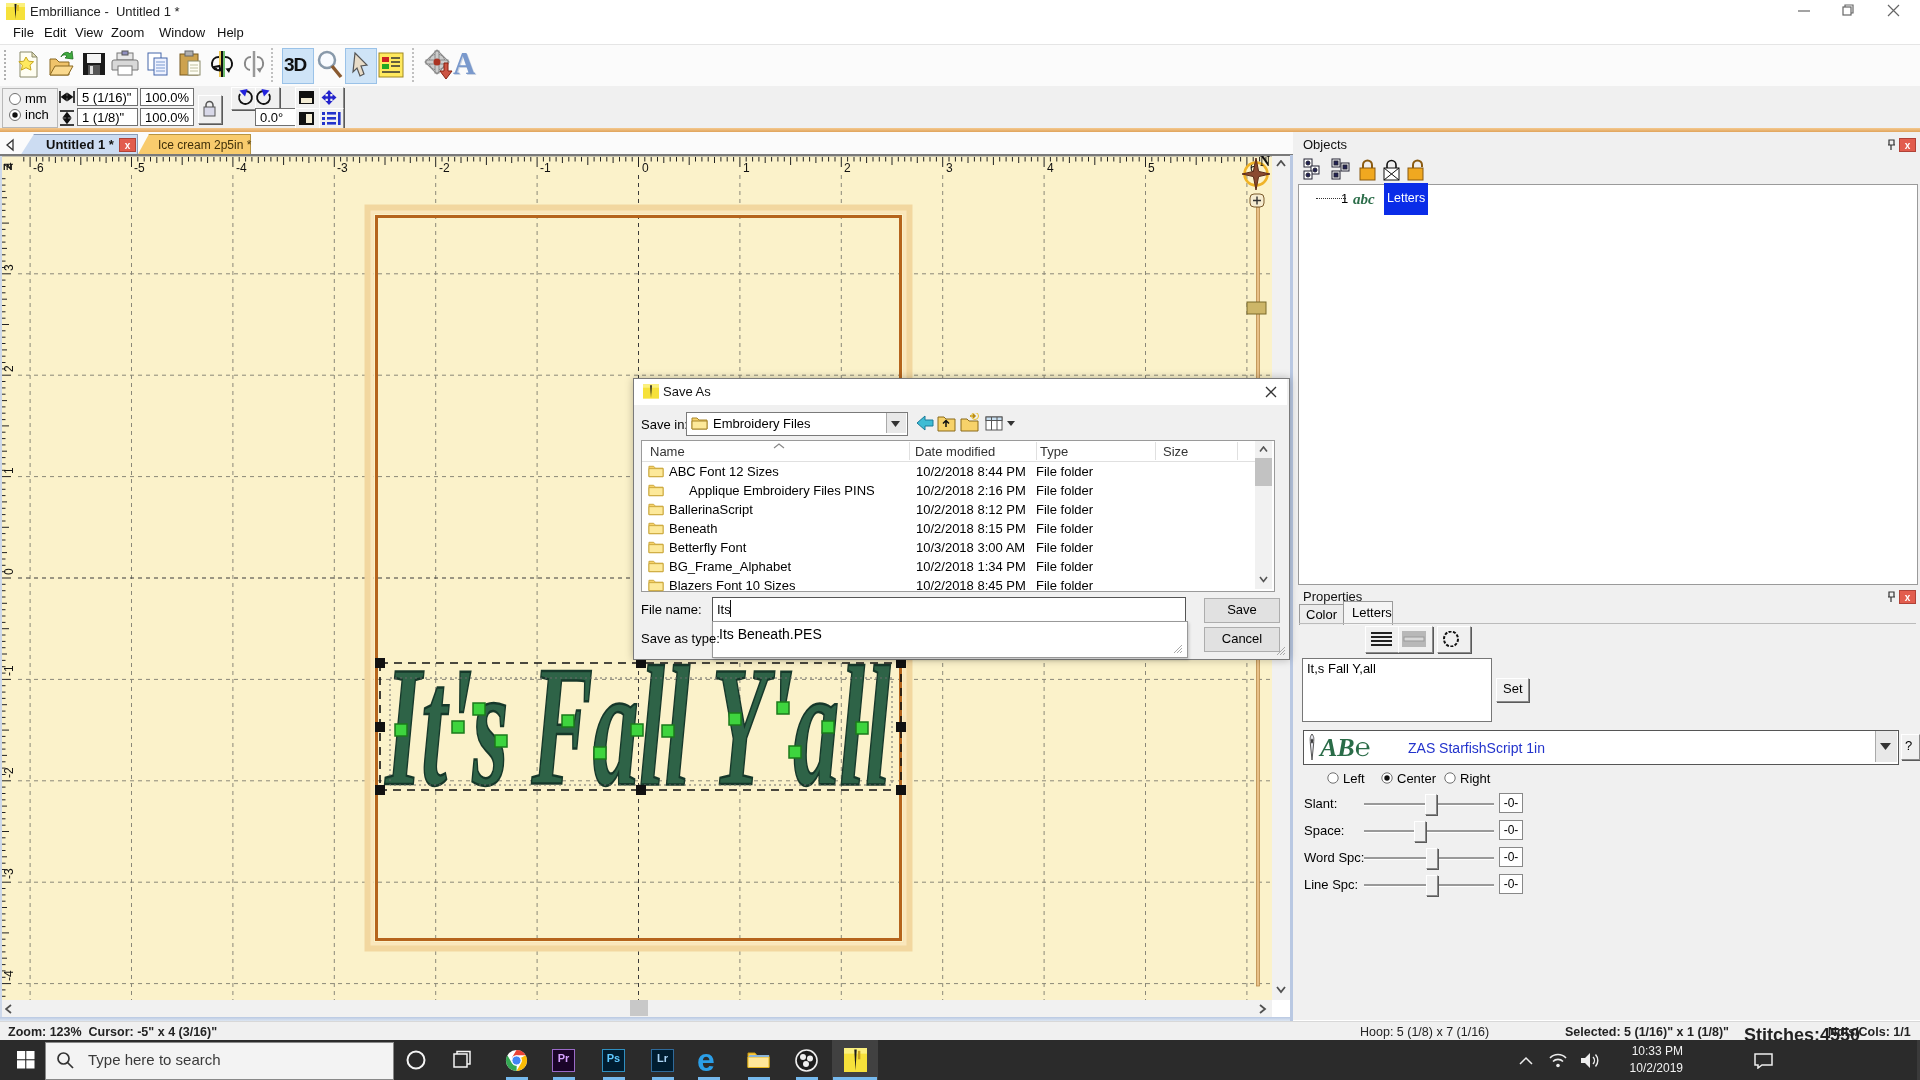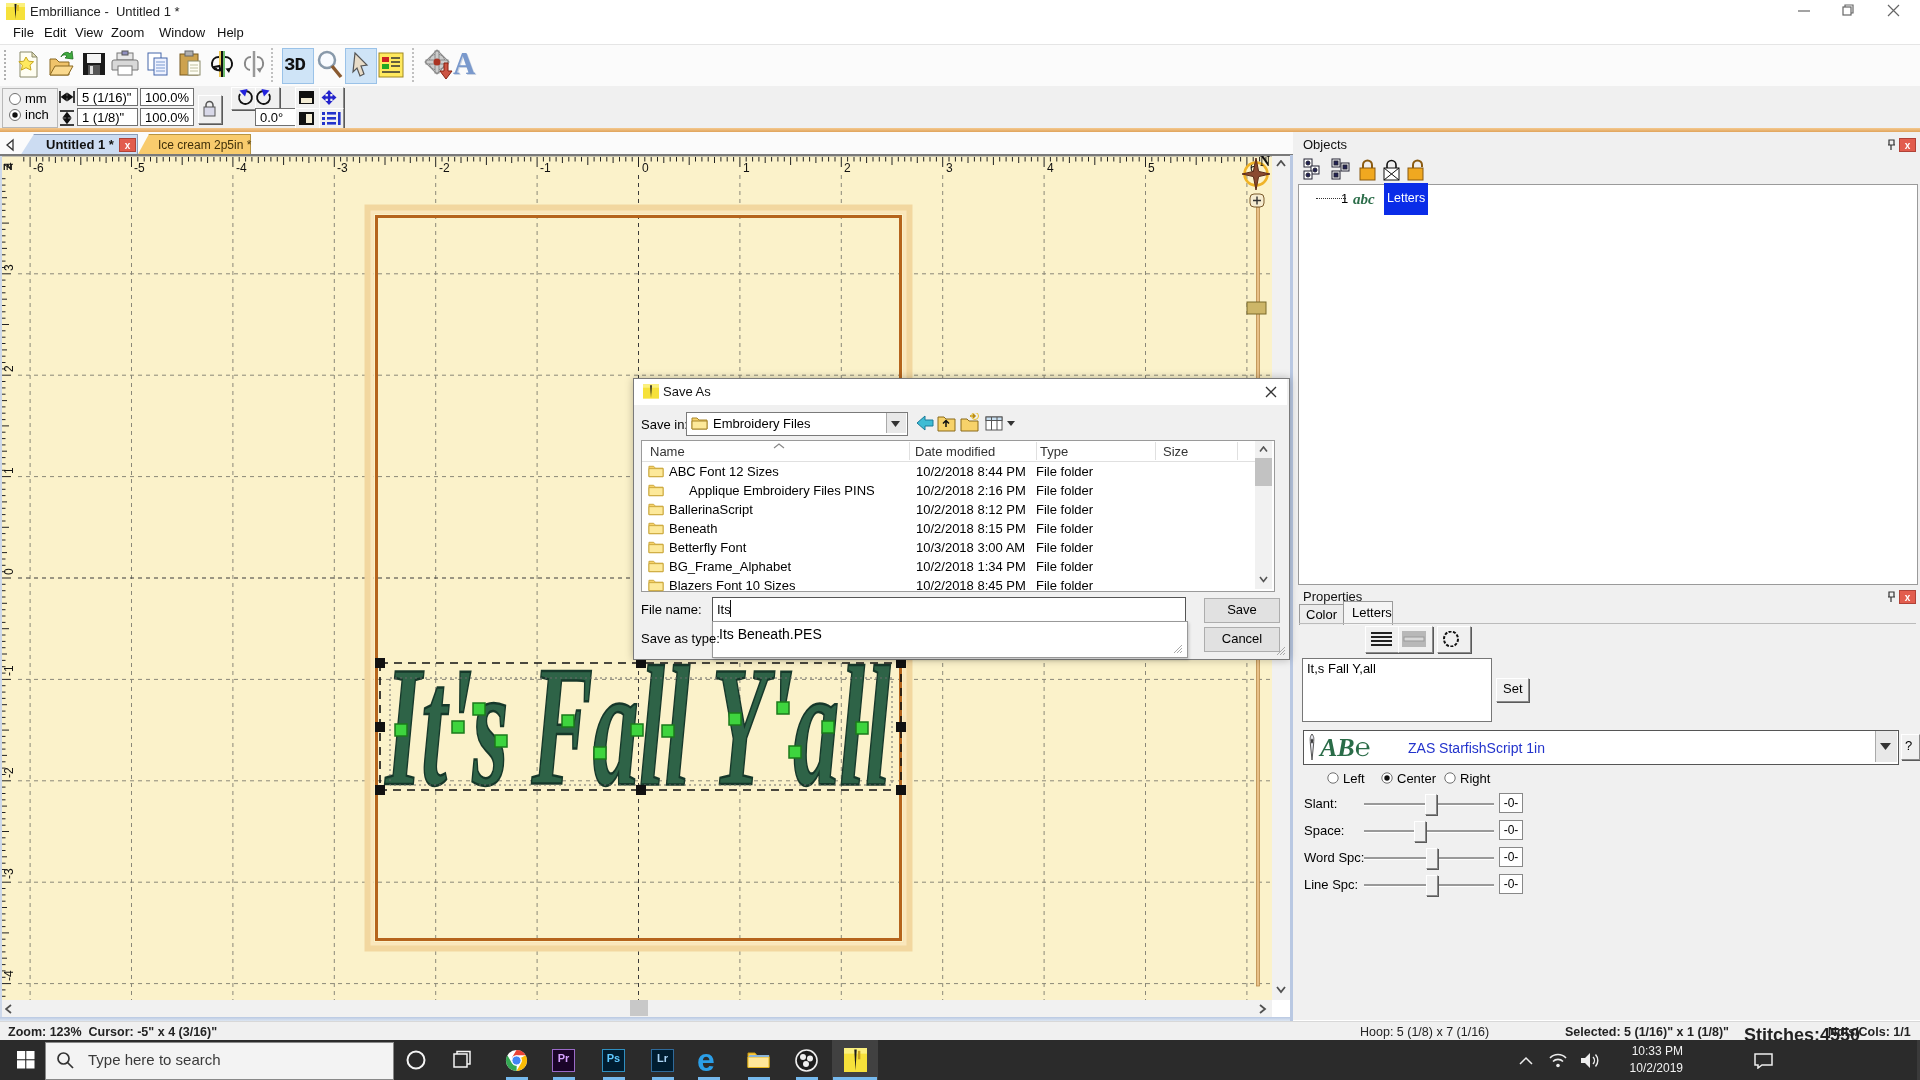--- a/index.html
+++ b/index.html
@@ -94,21 +94,21 @@
     </g>
 
 <g transform="translate(226,0)">
       <line x1="14" y1="2" x2="14" y2="28" stroke="#999" stroke-width="2.5"></line>
       <path d="M11 8 C3 8 3 20 10 21" fill="none" stroke="#888" stroke-width="2"></path>
       <path d="M17 8 C25 8 25 20 18 21" fill="none" stroke="#888" stroke-width="2"></path>
       <path d="M20 24 l-3.5-4.5 5.5-.5 z" fill="#888"></path>
     </g>
 </svg>
 <div class="a" style="left:282px;top:48px;width:30px;height:34px;background:#cfe4f7;border:1px solid #9ac2e8"></div>
-<div class="a" style="left:284px;top:54px;width:28px;height:22px;font-size:19px;font-weight:bold;color:#111;font-family:Liberation Mono, monospace;letter-spacing:-1px">3D</div>
+<div class="a" style="left:284px;top:54px;width:28px;height:22px;font-size:19px;font-weight:bold;color:#111;font-family:Liberation Sans, sans-serif;letter-spacing:-1px">3D</div>
 <svg class="a" style="left:315px;top:49px" width="28" height="33" viewBox="0 0 28 33">
     <circle cx="12" cy="11" r="8" fill="#f8fbff" stroke="#8899aa" stroke-width="2.5"></circle>
     <line x1="17" y1="17" x2="26" y2="28" stroke="#8a5a30" stroke-width="3.5"></line>
   </svg>
 <div class="a" style="left:345px;top:48px;width:30px;height:34px;background:#cfe4f7;border:1px solid #9ac2e8"></div>
 <svg class="a" style="left:350px;top:51px" width="22" height="28" viewBox="0 0 22 28">
     <path d="M5 2 L17 14 L11 15 L14 23 L10 25 L7 17 L3 21 Z" fill="#e8dcc8" stroke="#555" stroke-width="1.2"></path>
   </svg>
 <svg class="a" style="left:378px;top:50px" width="26" height="31" viewBox="0 0 26 31">
     <rect x="1" y="3" width="24" height="24" fill="#ffe95e" stroke="#a08820"></rect>

